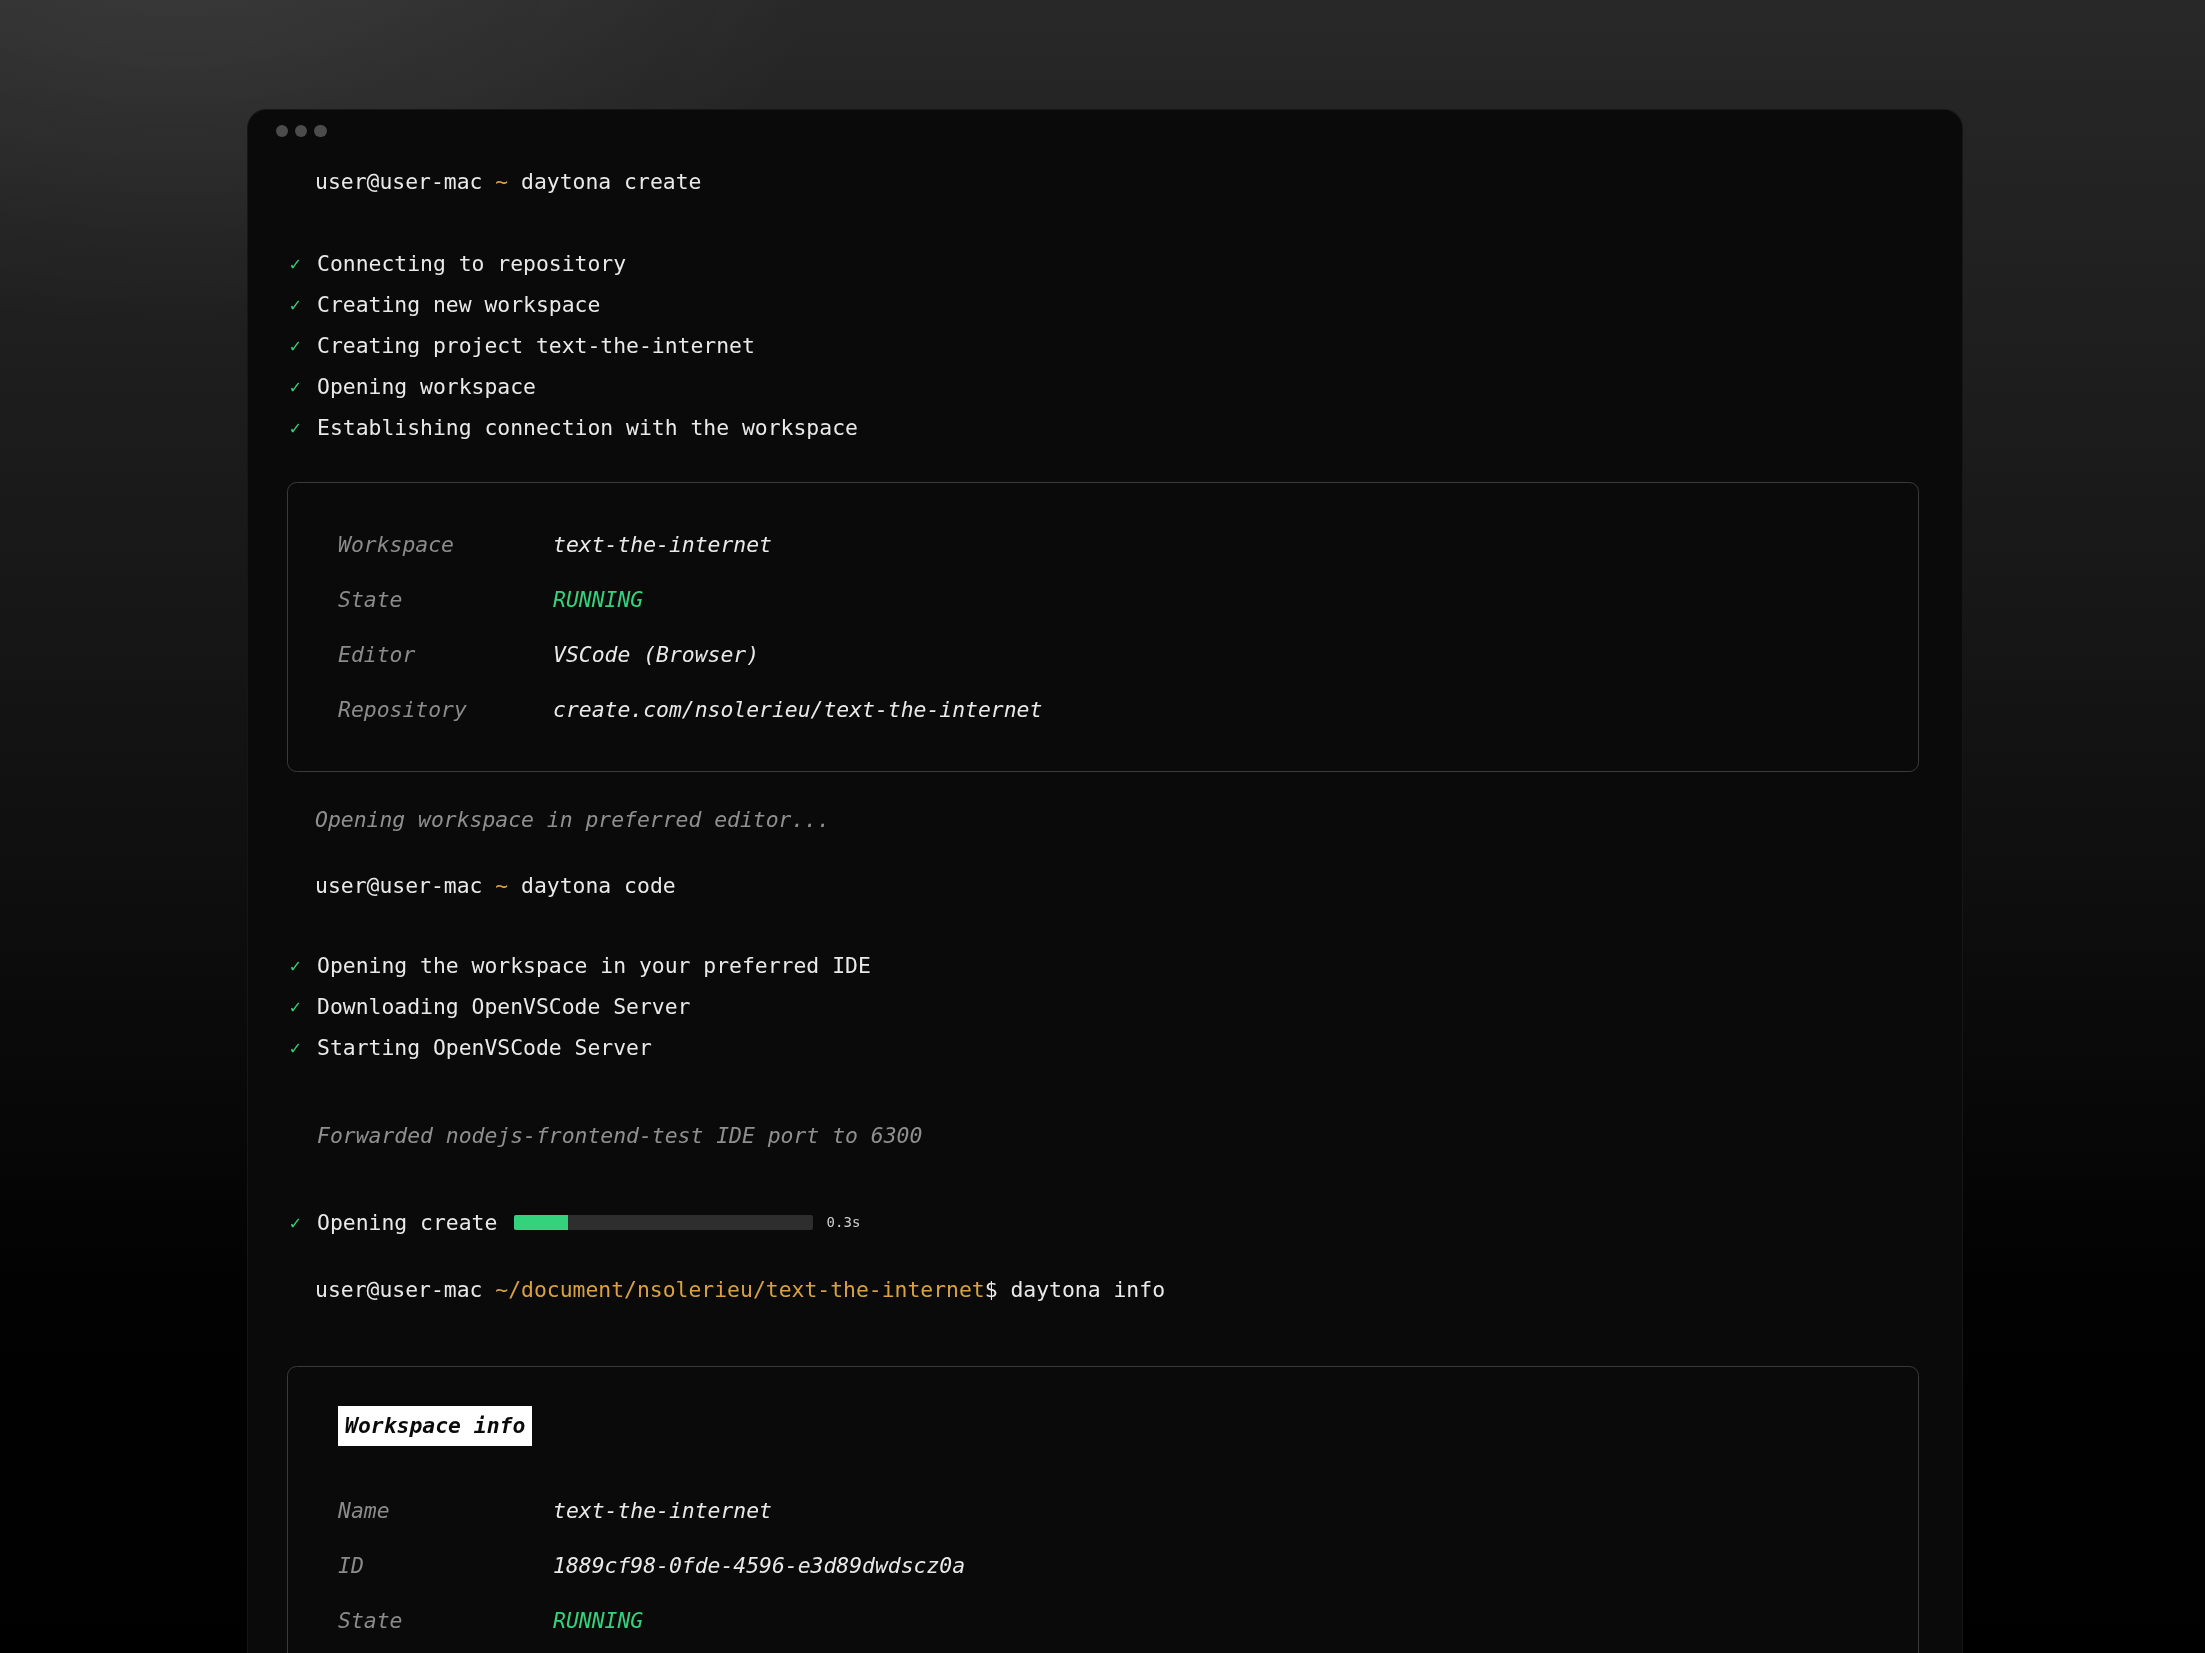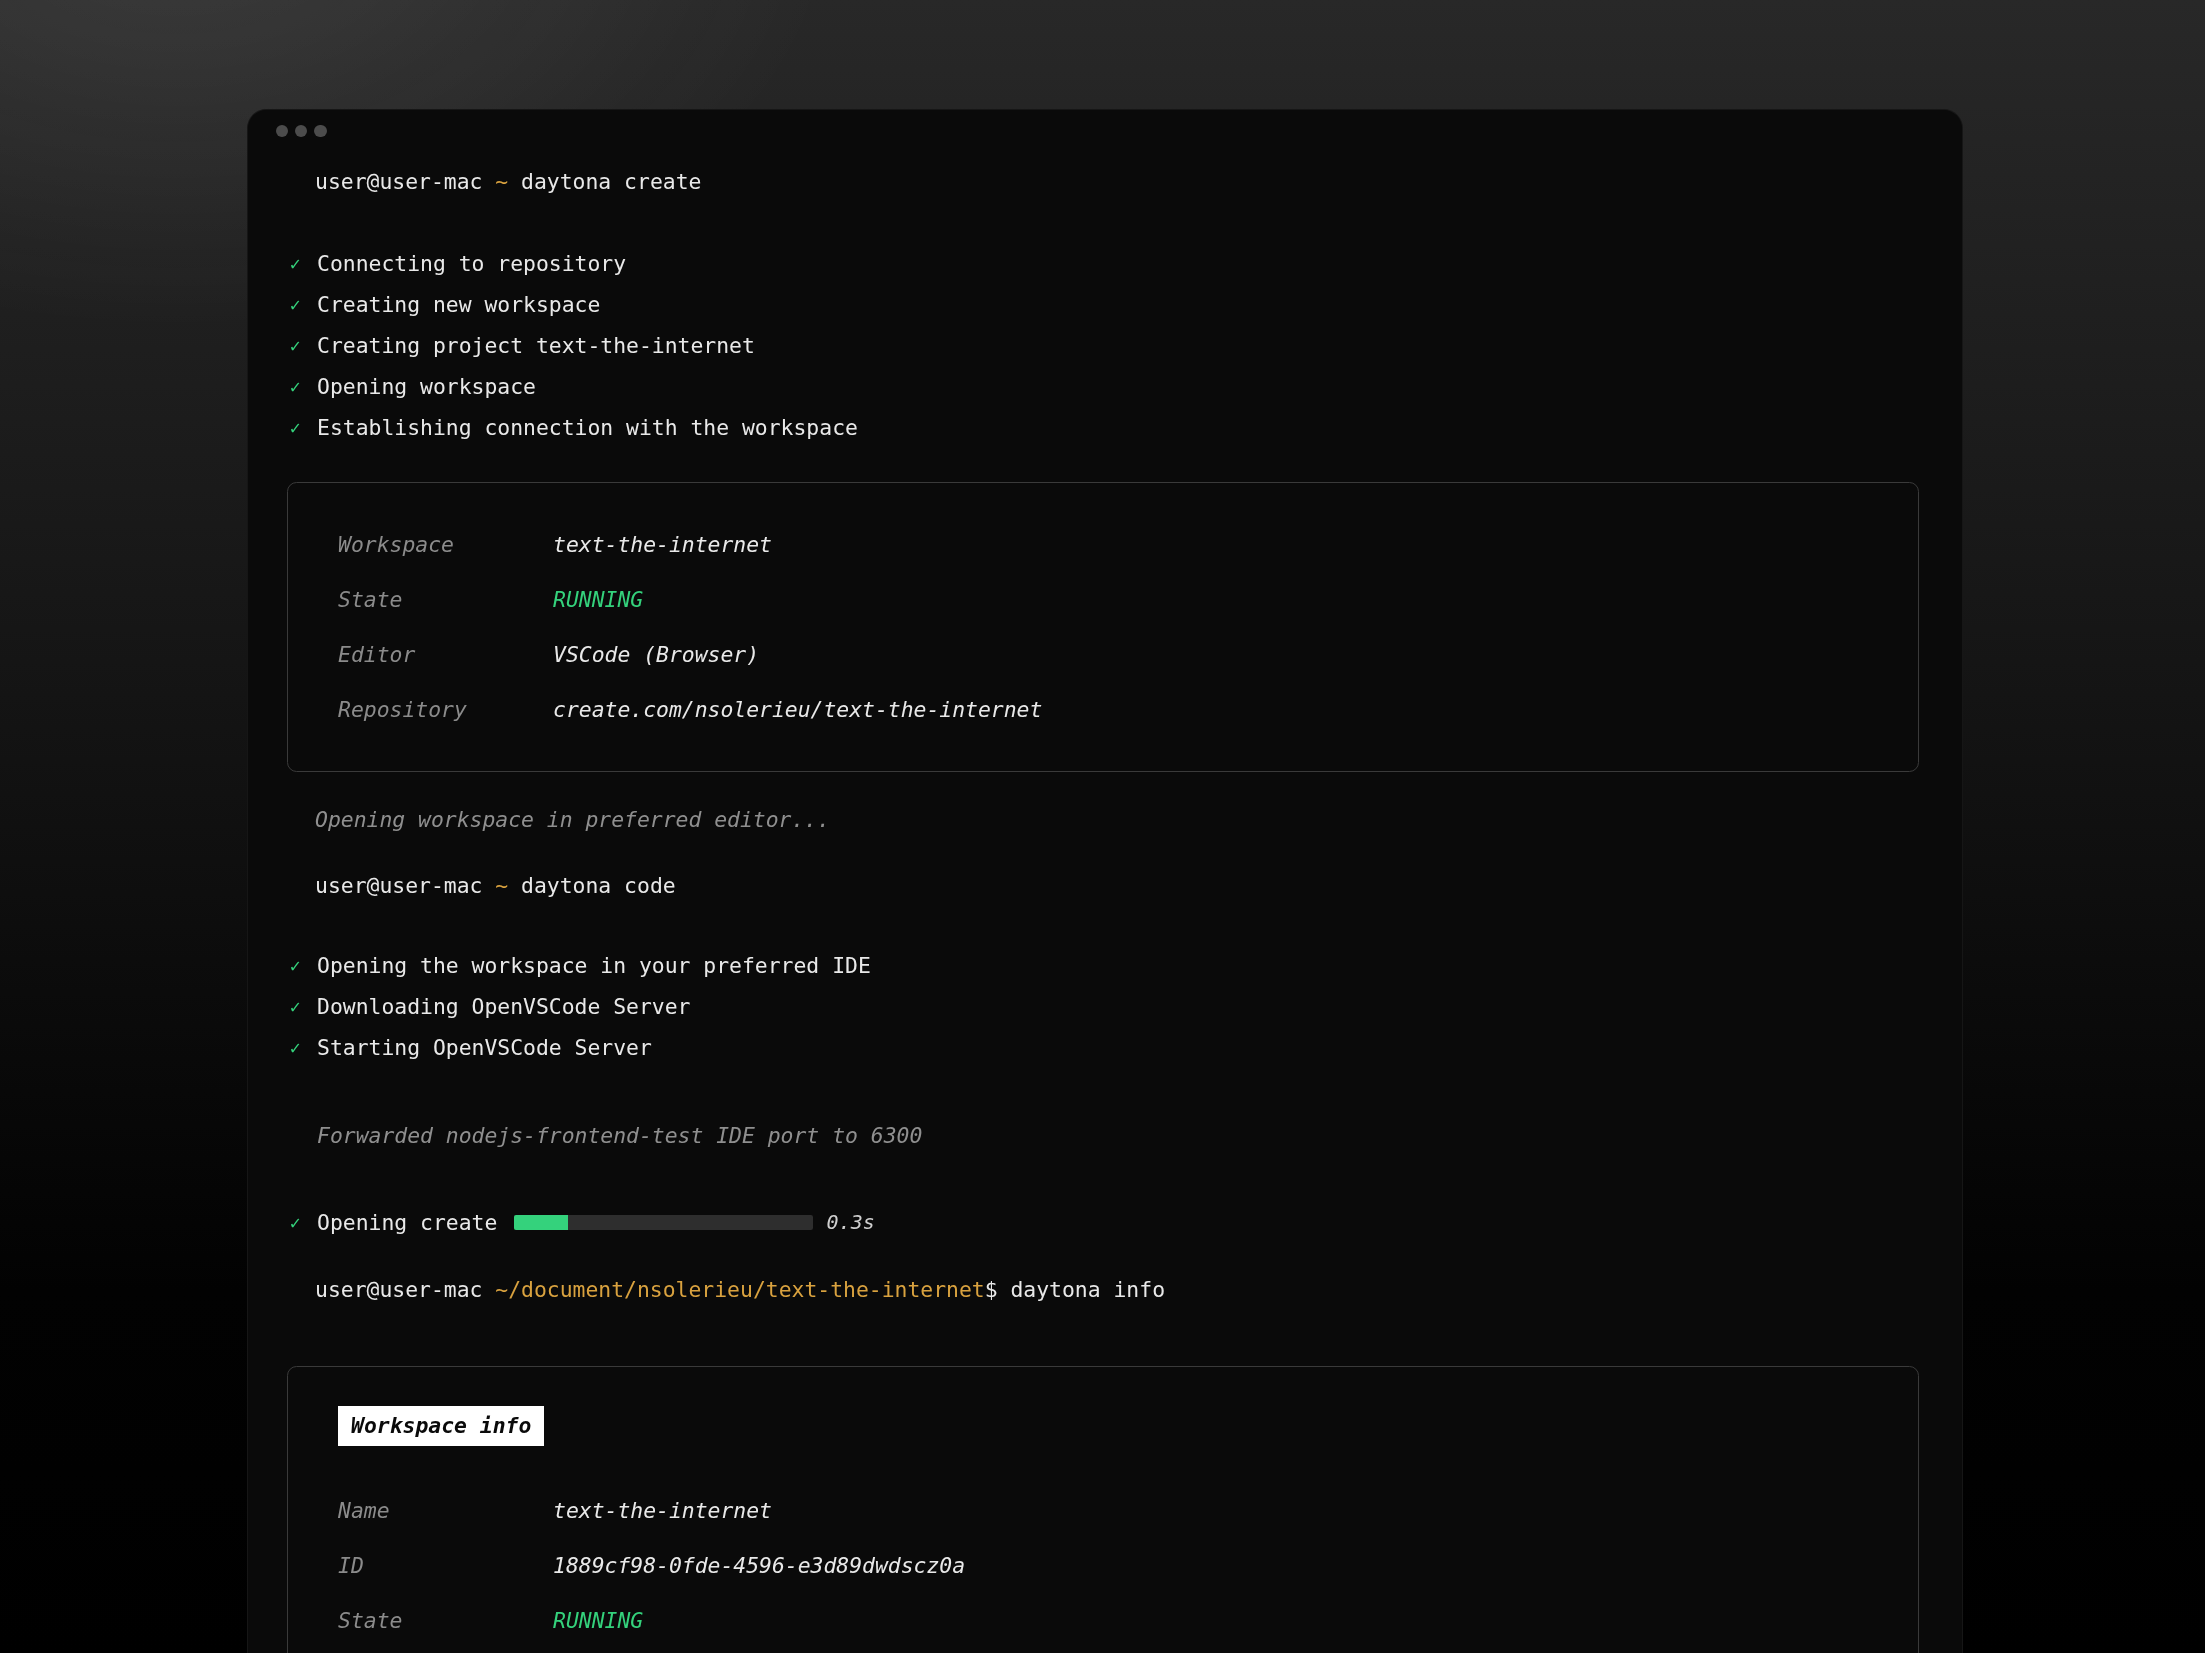--- a/index.html
+++ b/index.html
@@ -38,26 +38,26 @@
   .msg-opening { margin-top:35px; }
   .prompt2 { margin-top:40px; }
   .steps2 { margin-top:46px; }
   .forwarded { margin-top:47px; line-height:41px; }
   .browser-line { margin-top:46px; }
   .progress-track {
     display:inline-block; width:299px; height:15px; background:#2e2e2e;
     border-radius:2.1px; margin:0 13.8px 0 16.5px; vertical-align:middle; overflow:hidden;
   }
   .progress-fill { display:block; height:100%; background:#34d27c; width:18%; }
-  .duration { font-size:20px; color:#cfcfcf;font-style:italic; }
+  .duration { font-size:14px; color:#cfcfcf; }
   .prompt3 { margin-top:34px; }
   .infobox2 { margin-top:63px; height:427px; padding:39px 0 0 0; overflow:hidden; }
   .badge {
     display:inline-block; margin-left:50px; background:#ffffff; color:#0a0a0a;
-    font-size:21.4px; line-height:40px; padding:0 13px; font-weight:bold;
+    font-size:21.4px; line-height:40px; padding:0 7px; font-weight:bold;
   }
   .box2-rows { margin-top:37px; }
 </style>
 </head>
 <body>
 
 <div class="window">
   <div class="titlebar">
     <span class="dot"></span>
     <span class="dot"></span>

